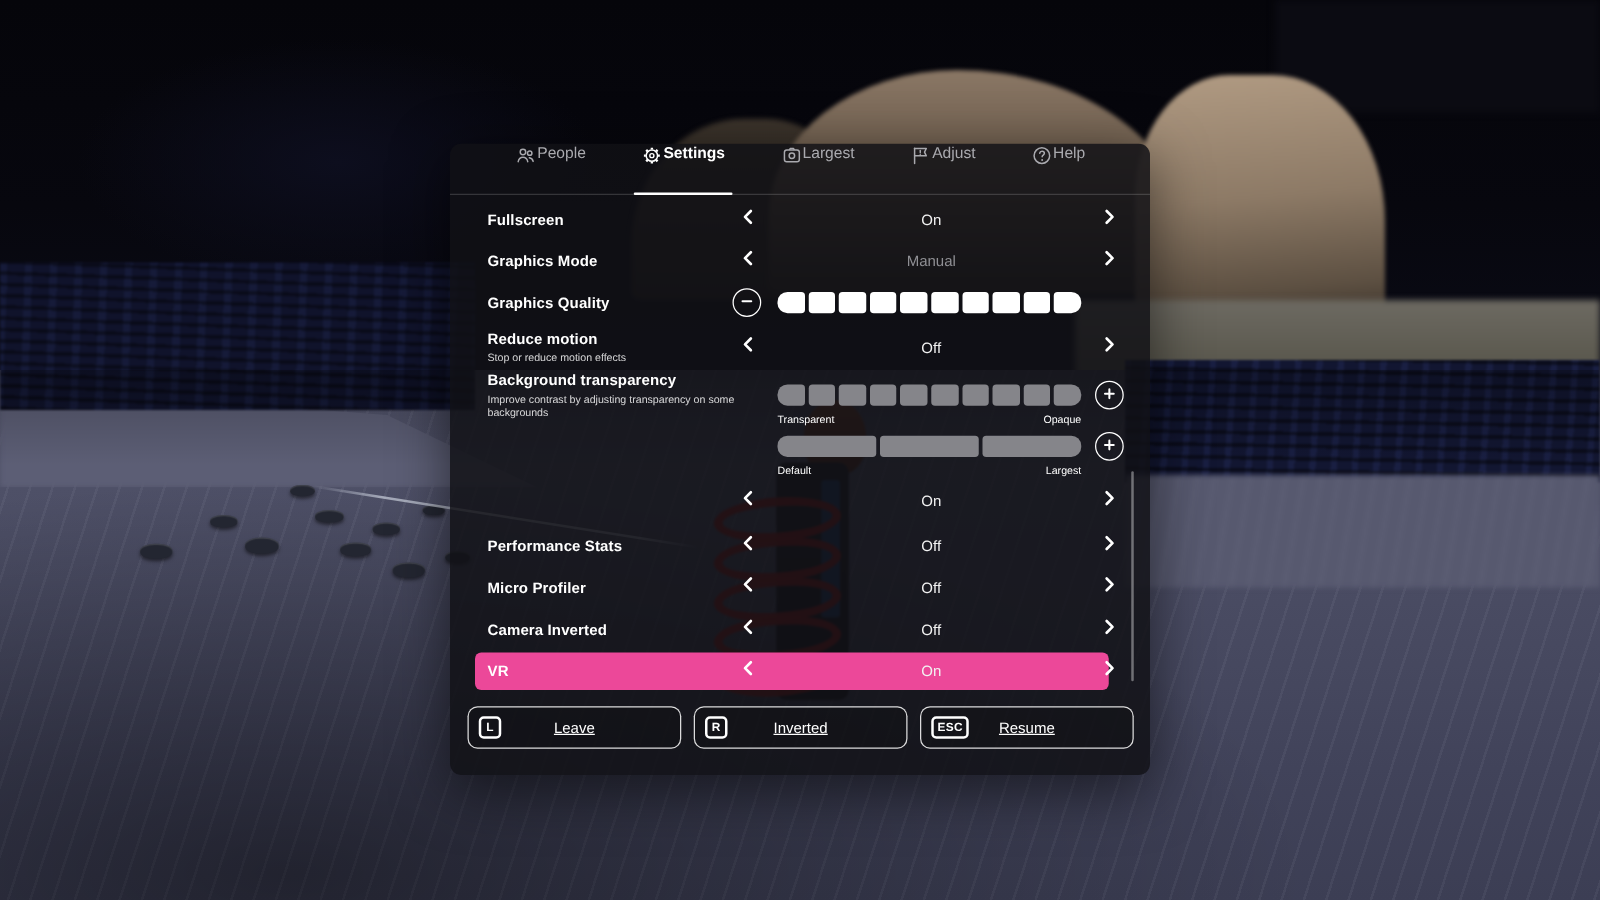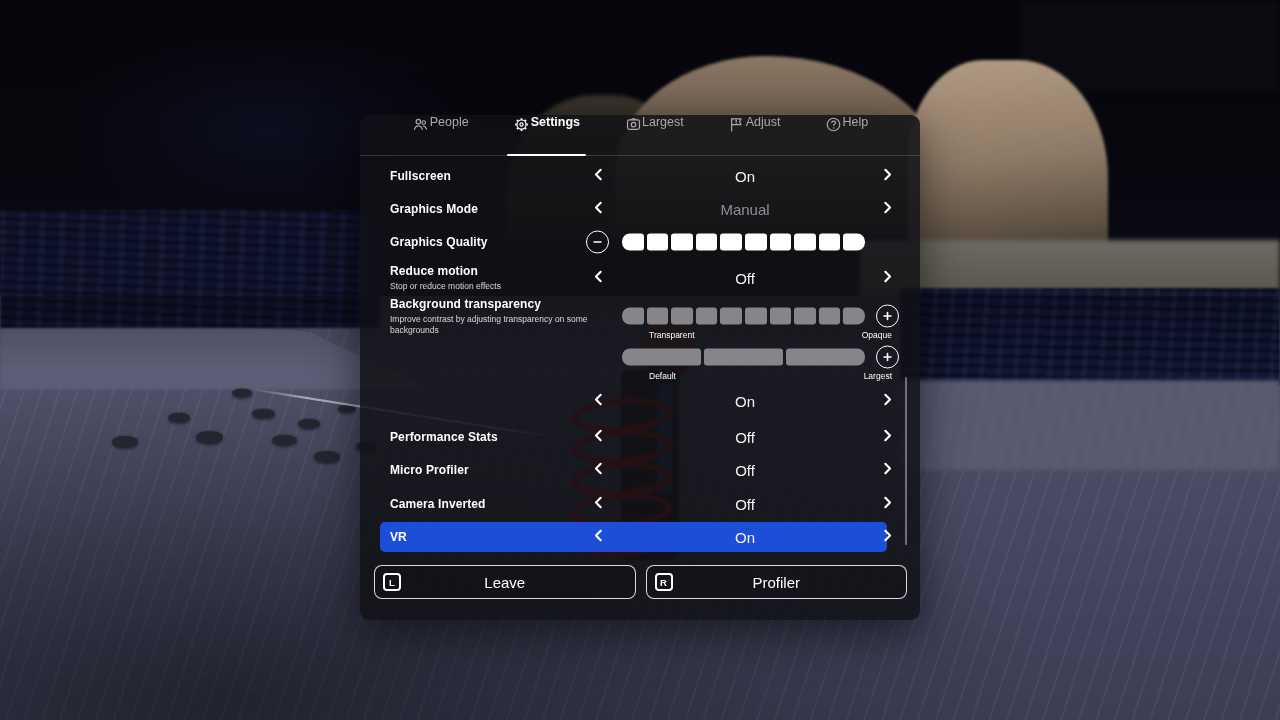--- a/index.html
+++ b/index.html
@@ -77,61 +77,61 @@
             border-bottom:1px solid rgba(255,255,255,.16); }
   .tab { position:relative; display:flex; align-items:flex-start; gap:0; height:100%;
          color:#a9a9ae; font-size:12.5px; cursor:pointer; }
   .tab .ticon { width:18px; height:18px; display:flex; align-items:center; justify-content:center; }
   .tab .ticon svg { width:17px; height:17px; }
   .tab.active { color:#ffffff; font-weight:bold; }
   .tab.active::after { content:""; position:absolute; left:-6px; right:-6px; bottom:-1px;
                        height:2.5px; background:#fff; border-radius:2px; }
 
   .row { position:absolute; left:20px; right:33px; display:flex; align-items:center; padding-left:10px; }
-  .row.hl { background:#1d4ed8; border-radius:5px; }
+  .row.hl { background:#ec4899; border-radius:5px; }
   .lwrap { display:flex; flex-direction:column; justify-content:center; gap:3px; }
   .rlabel { font-size:12px; font-weight:600; color:#fff; letter-spacing:.1px; }
   .rsub { font-size:8.5px; color:rgba(255,255,255,.82); line-height:1.25; max-width:252px; }
   #rows .row:nth-child(5) .rsub { max-width:198px; }
 
   .chev { position:absolute; width:24px; height:24px; top:50%; transform:translateY(-50%);
           display:flex; align-items:center; justify-content:center; cursor:pointer; }
   .chev svg { width:15px; height:15px; }
   .chev.left  { left:206px; }
   .chev.right { left:495px; }
   .rvalue { position:absolute; left:280px; width:170px; top:50%; transform:translateY(-50%);
-            text-align:center; font-size:15px; color:#f2f2f2; font-weight:500; }
+            text-align:center; font-size:12px; color:#f2f2f2; font-weight:500; }
   .rvalue.muted { color:#8f8f94; }
 
   .circlebtn { position:absolute; width:23px; height:23px; top:50%; transform:translateY(-50%);
                border:1.6px solid #fff; border-radius:50%; display:flex; align-items:center;
                justify-content:center; cursor:pointer; background:transparent; }
   .circlebtn svg { width:11px; height:11px; }
   .circlebtn.minus { left:206px; }
   .circlebtn.plus  { left:496px; }
 
   .segs { position:absolute; left:242px; width:243px; height:17px; top:50%; transform:translateY(-50%);
           display:flex; gap:3px; }
   .seg { flex:1; background:#85858a; }
   .seg.filled { background:#ffffff; }
   .seg:first-child { border-radius:8px 3px 3px 8px; }
   .seg:last-child  { border-radius:3px 8px 8px 3px; }
   .seg:not(:first-child):not(:last-child) { border-radius:3px; }
   .below { position:absolute; left:242px; width:243px; display:flex; justify-content:space-between;
-           font-size:8.5px; color:#fff;margin-left:27px; }
+           font-size:8.5px; color:#fff; }
 
   .scrollbar { position:absolute; right:13px; top:262px; width:2px; height:168px;
                background:rgba(255,255,255,.38); border-radius:2px; }
 
   .footer { position:absolute; left:14px; right:13px; top:450px; height:34px;
             display:flex; gap:10px; }
   .fbtn { flex:1; position:relative; border:1px solid rgba(255,255,255,.85); border-radius:8px;
           display:flex; align-items:center; justify-content:center; cursor:pointer;
           background:rgba(10,10,12,.25); }
-  .fbtn .blabel { font-size:15px; color:#fff; }
+  .fbtn .blabel { font-size:12px; color:#fff;text-decoration:underline; }
   .keybadge { position:absolute; left:8px; top:50%; transform:translateY(-50%);
               min-width:18px; height:18px; padding:0 3px; border:2px solid #fff; border-radius:4px;
               display:flex; align-items:center; justify-content:center;
               font-size:9.5px; font-weight:bold; color:#fff; letter-spacing:.3px; }
 </style>
 </head>
 <body>
 
 <div class="stage">
 
@@ -425,18 +425,22 @@
         </div>
       </div>
     <div class="scrollbar"></div>
     <div class="footer" id="footer">
         <div class="fbtn">
           <span class="keybadge">L</span>
           <span class="blabel">Leave</span>
         </div>
         <div class="fbtn">
           <span class="keybadge">R</span>
-          <span class="blabel">Profiler</span>
+          <span class="blabel">Inverted</span>
+        </div>
+        <div class="fbtn">
+          <span class="keybadge">ESC</span>
+          <span class="blabel">Resume</span>
         </div>
       </div>
   </div>
 
 </div>
 
 </body></html>

